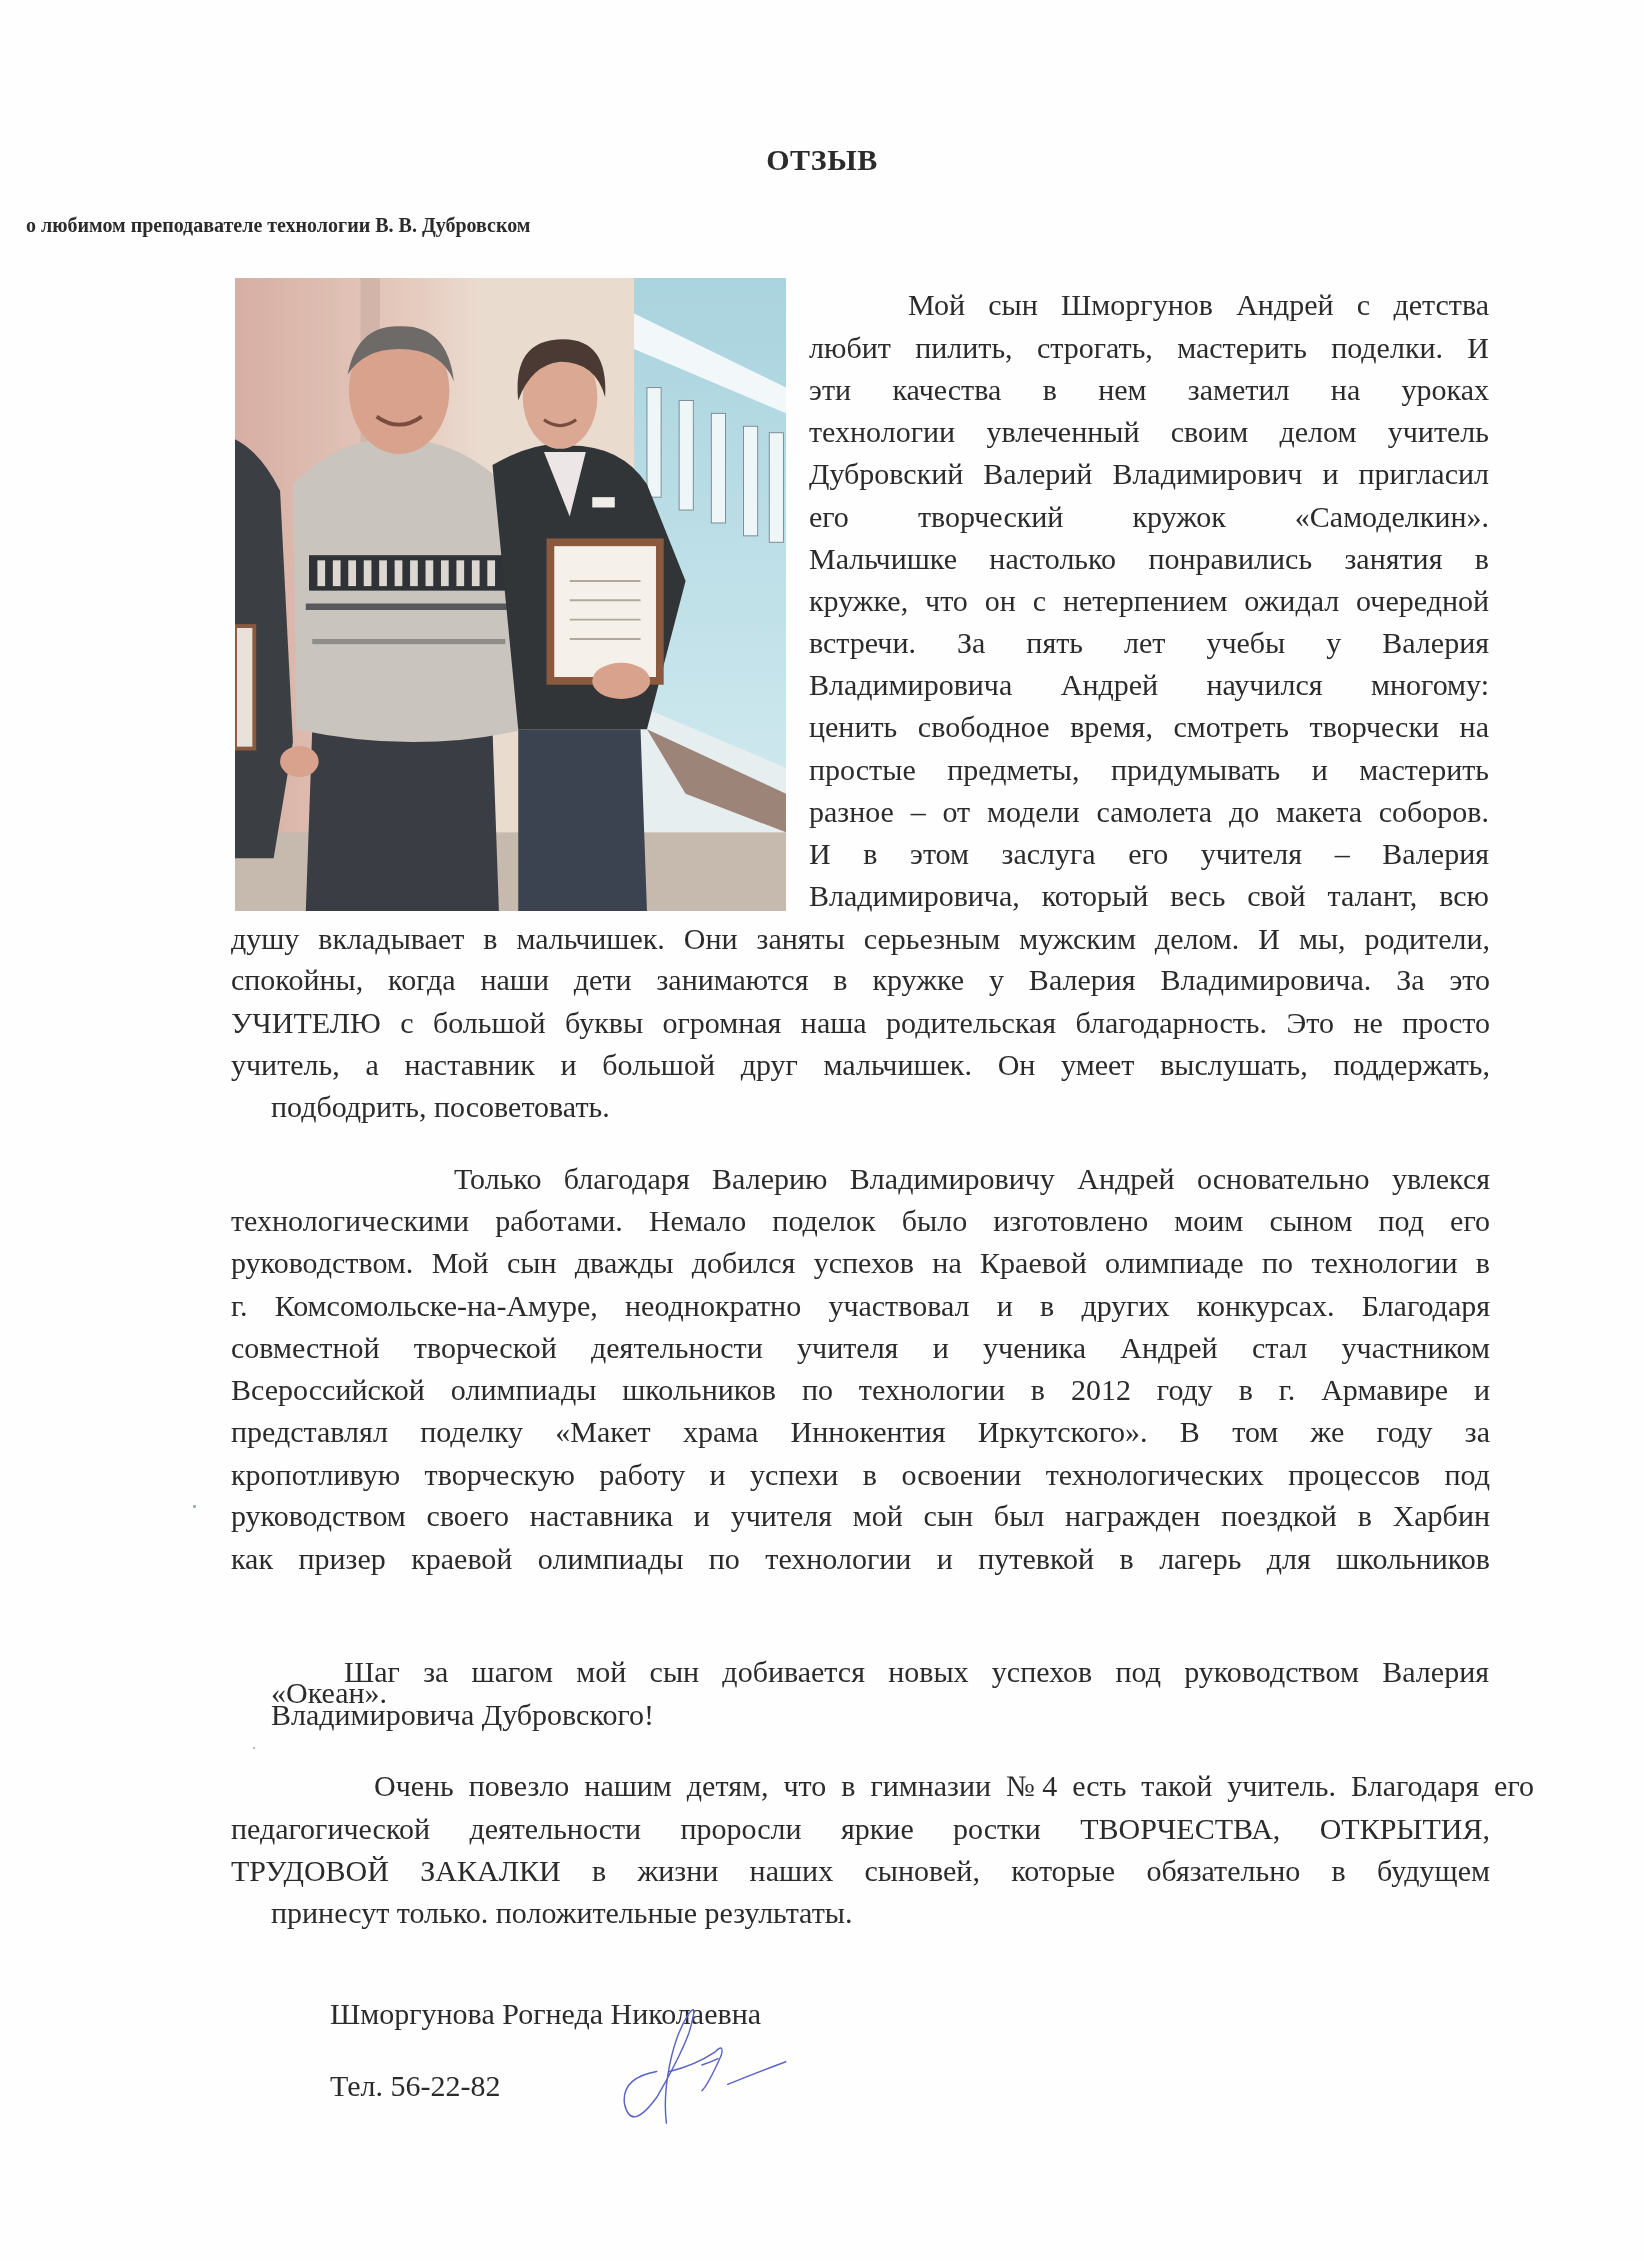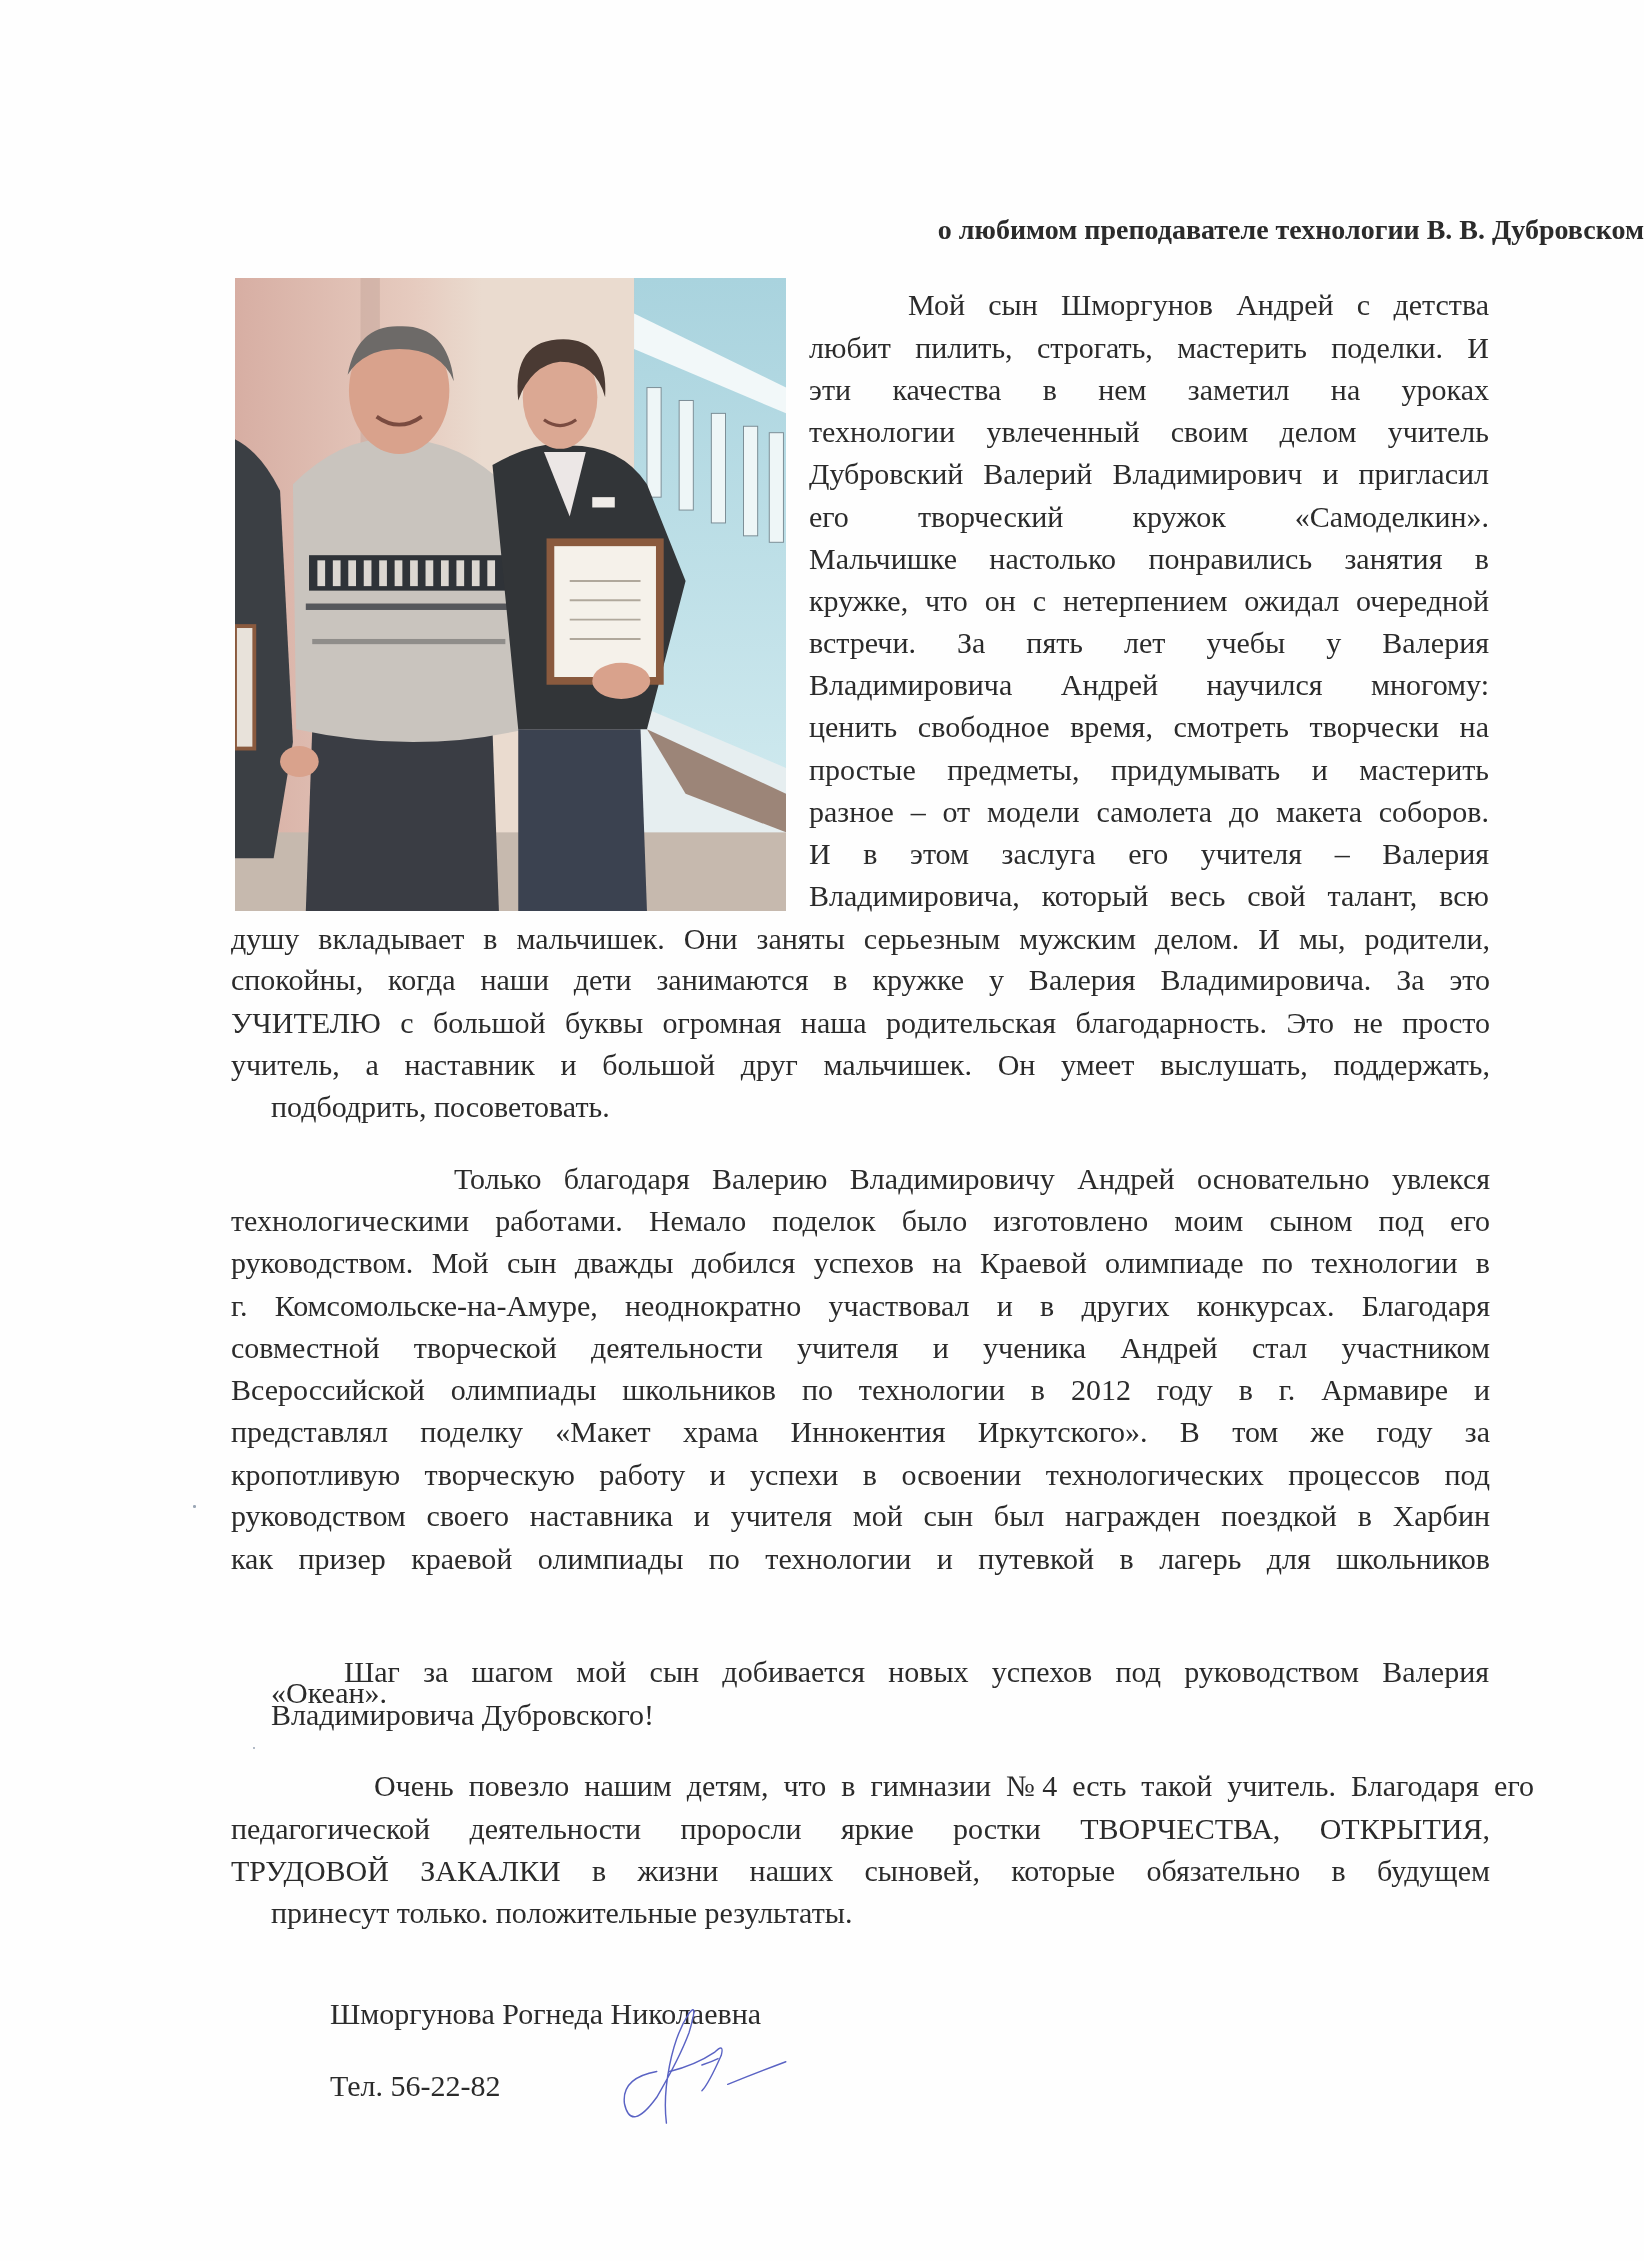--- a/index.html
+++ b/index.html
@@ -9,21 +9,21 @@
     color: #2b2b2b;
   }
   .page { position: absolute; left: 0; top: 0; width: 1644px; height: 2261px; background: #fefefe; }
 
   .title {
     position: absolute; left: 0; width: 1644px; top: 143px;
     text-align: center; font-weight: bold; font-size: 30px; letter-spacing: 0.6px;
   }
   .subtitle {
     position: absolute; left: 0; width: 1644px; top: 214px;
-    text-align: right; font-weight: bold; font-size: 28px;
+    text-align: left; font-weight: bold; font-size: 20px;
     padding-left: 26px; box-sizing: border-box;
   }
 
   .line {
     position: absolute; font-size: 30px; line-height: 36px; white-space: nowrap;
     text-align: justify; text-align-last: justify;
   }
   .line.last { text-align-last: left; margin-left: 40px; }
   .line.right-col { left: 809px; width: 680px; }
   .line.full { left: 231px; width: 1259px; }
@@ -41,20 +41,21 @@
   .photo svg { display: block; width: 100%; height: 100%; }
 
   .signature { position: absolute; left: 618px; top: 1994px; width: 213px; height: 142px; }
   .speck { position: absolute; background: #9aa6b5; border-radius: 50%; }
 </style>
 </head>
 <body>
 
 <div class="page">
 
+  <div class="title">ОТЗЫВ</div>
   <div class="subtitle">о любимом преподавателе технологии В. В. Дубровском</div>
 
   <div class="photo">
     <svg viewBox="0 0 856 982" preserveAspectRatio="none">
       <defs>
         <linearGradient id="wallg" x1="0" y1="0" x2="1" y2="0">
           <stop offset="0" stop-color="#d7aea3"></stop>
           <stop offset="0.45" stop-color="#e6cbbf"></stop>
           <stop offset="0.62" stop-color="#eadbcf"></stop>
         </linearGradient>

